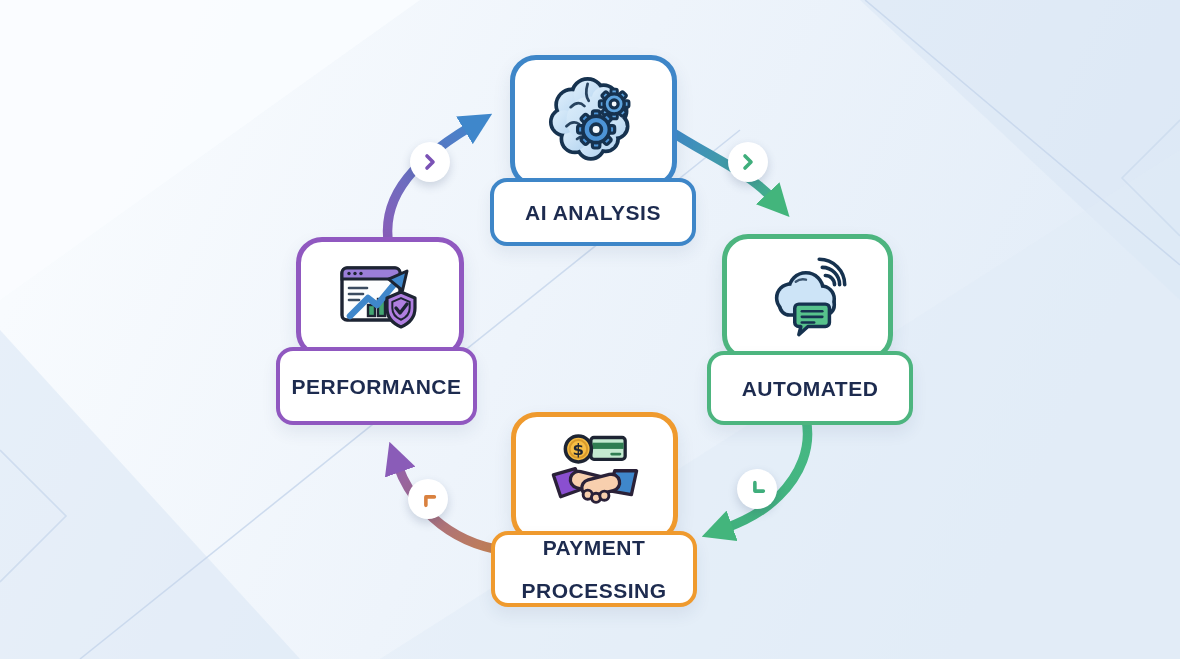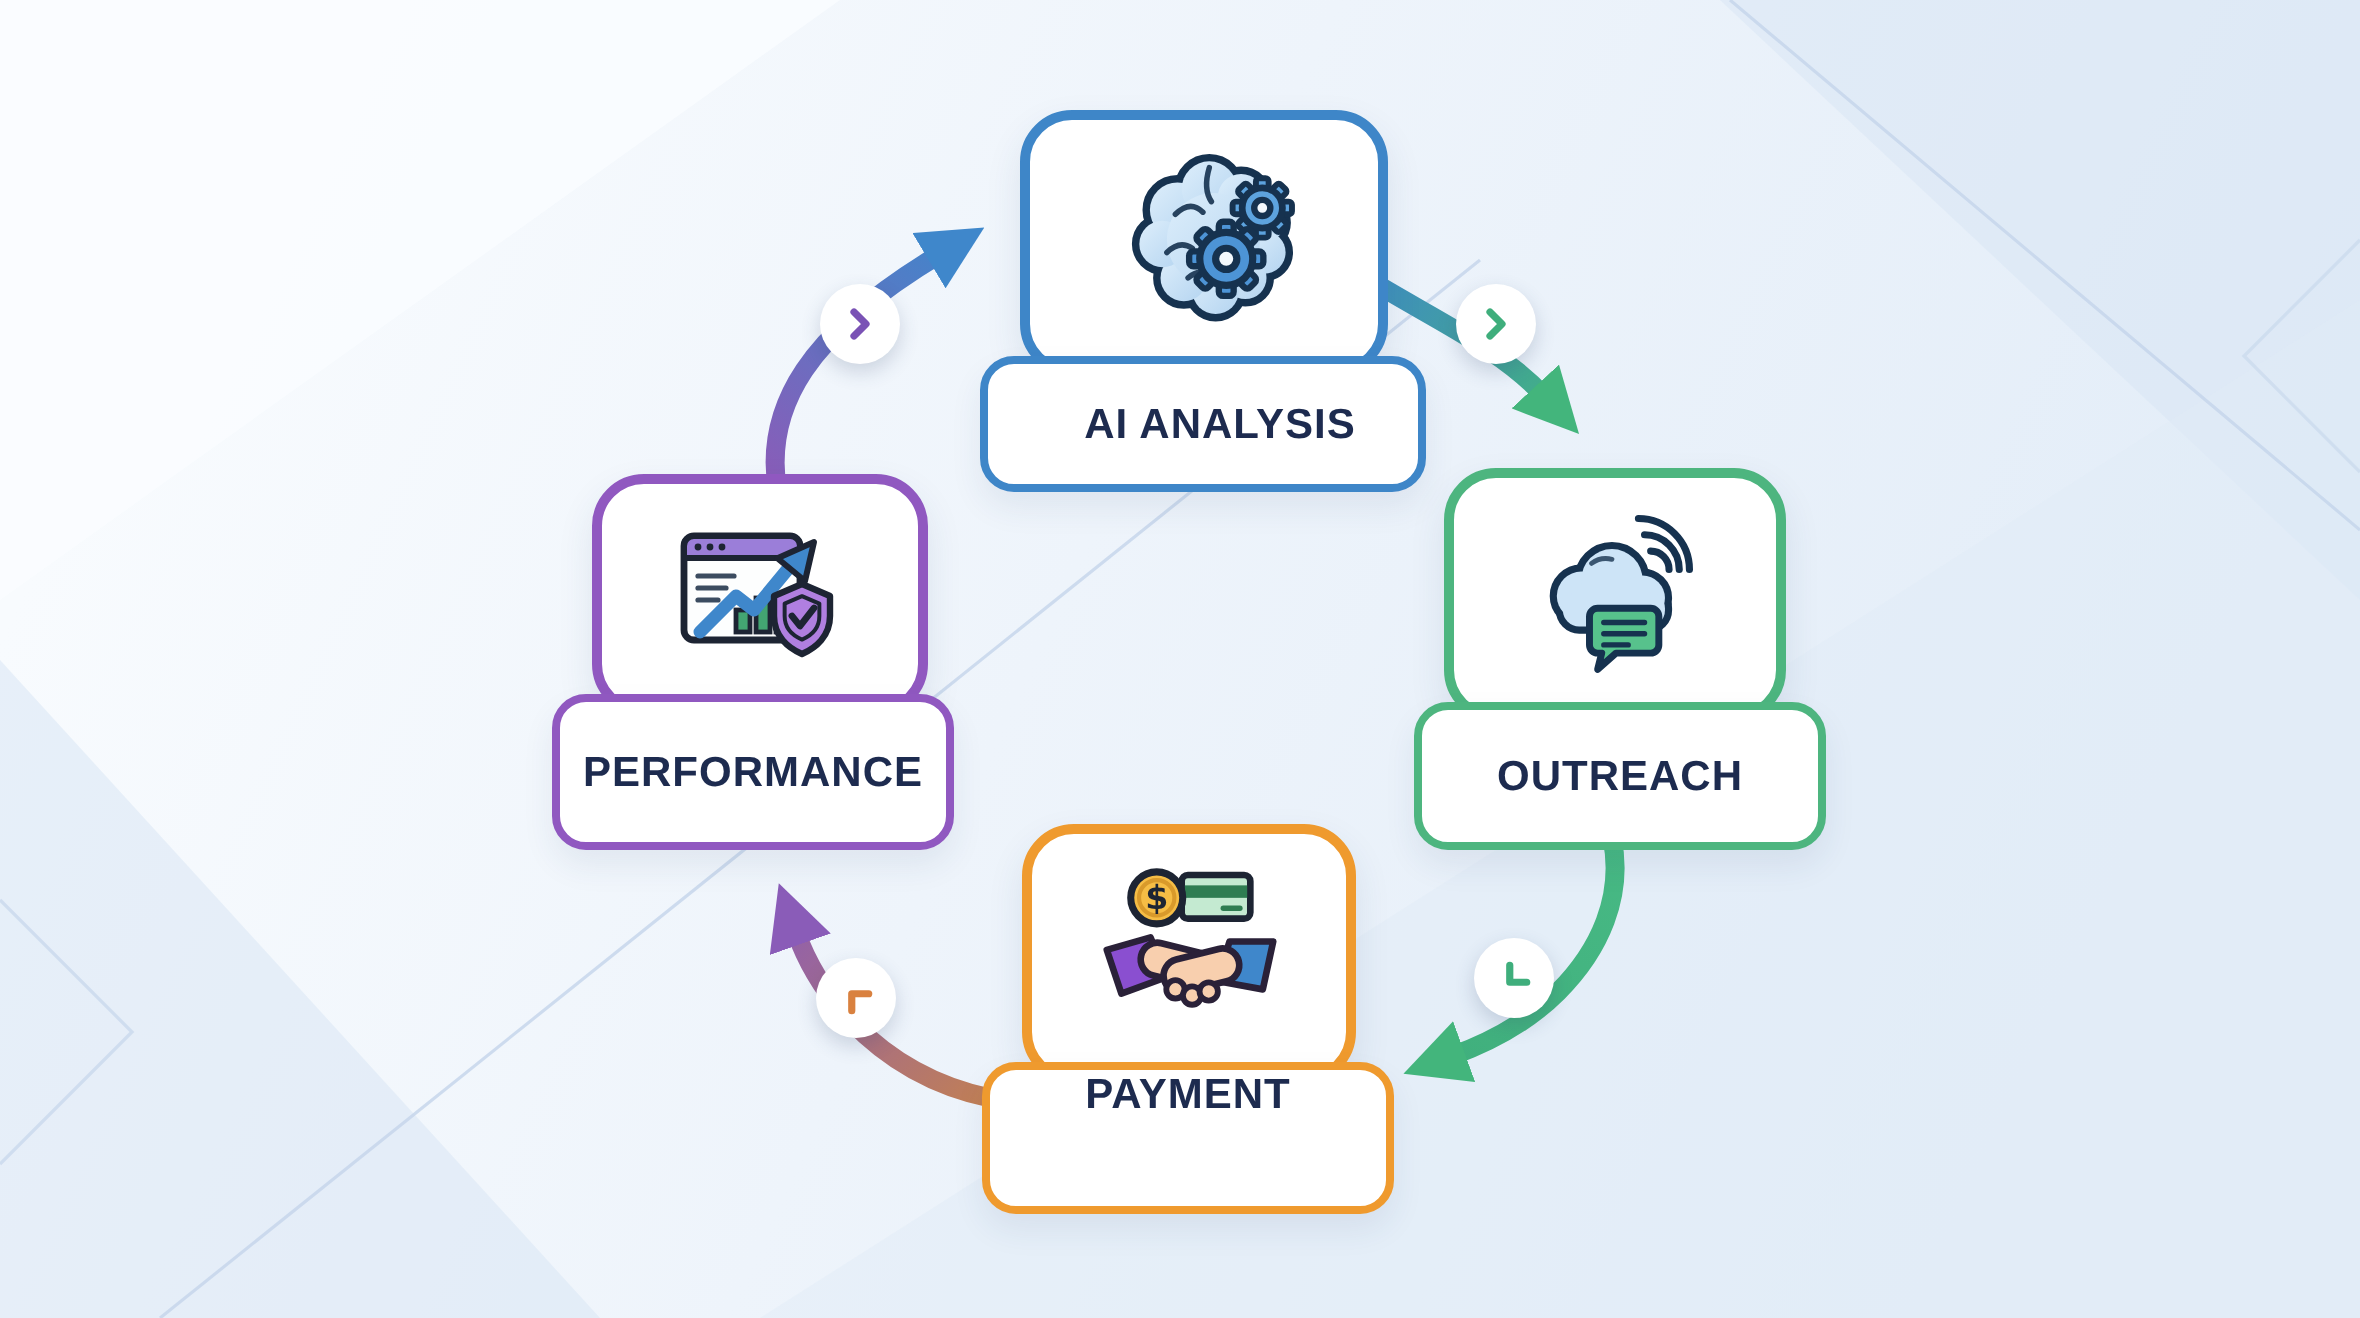--- a/index.html
+++ b/index.html
@@ -16,21 +16,21 @@
     box-shadow:0 8px 18px rgba(44,66,104,.10);
     display:flex;align-items:center;justify-content:center;z-index:2;
   }
   .label-box{
     position:absolute;background:#ffffff;border:4px solid #ccc;border-radius:17px;
     box-shadow:0 8px 16px rgba(44,66,104,.08);
     display:flex;flex-direction:column;align-items:center;justify-content:center;
     z-index:3;color:#1d2b4f;font-weight:bold;font-size:21px;line-height:25px;
     letter-spacing:.5px;text-align:center;
   }
-  .c-blue{border-color:#3e86c8;padding-left:17px;}
+  .c-blue{border-color:#3e86c8;}
   .c-green{border-color:#4db57f;}
   .c-orange{border-color:#ef9a2e;}
   .c-purple{border-color:#9058c0;}
   
   .badge{
     position:absolute;width:40px;height:40px;border-radius:50%;background:#ffffff;
     box-shadow:0 4px 10px rgba(50,70,110,.20);z-index:4;
     display:flex;align-items:center;justify-content:center;
   }
   .badge svg{width:20px;height:20px;}
@@ -174,21 +174,21 @@
       <path d="M38 34 a12 12 0 0 1 10 -2" fill="none" stroke="#16324f" stroke-width="2.4" stroke-linecap="round" opacity=".8"></path>
       <g>
         <path d="M41 56 h26 a4 4 0 0 1 4 4 v14 a4 4 0 0 1 -4 4 h-17 l-9 8 l2 -8 h-2 a4 4 0 0 1 -4 -4 v-14 a4 4 0 0 1 4 -4 z" fill="#57c28c" stroke="#16324f" stroke-width="3.4" stroke-linejoin="round"></path>
         <line x1="44" y1="63" x2="64" y2="63" stroke="#16324f" stroke-width="2.6" stroke-linecap="round"></line>
         <line x1="44" y1="68.5" x2="64" y2="68.5" stroke="#16324f" stroke-width="2.6" stroke-linecap="round"></line>
         <line x1="44" y1="74" x2="56" y2="74" stroke="#16324f" stroke-width="2.6" stroke-linecap="round"></line>
       </g>
     </svg>
   </div>
   <div class="label-box c-green" style="left:707px;top:351px;width:198px;height:66px;">
-    <span>OUTREACH</span>
+    <span>AUTOMATED</span>
   </div>
 
   <div class="icon-box c-orange" style="left:511px;top:412px;width:157px;height:120px;">
     <svg width="104" height="104" viewBox="0 0 100 100">
       <g>
         <rect x="46" y="12" width="33" height="21" rx="3" fill="#c4ead1" stroke="#1d2433" stroke-width="3.2"></rect>
         <rect x="47.5" y="17" width="30" height="6" fill="#2f7d52"></rect>
         <line x1="66" y1="28" x2="74" y2="28" stroke="#2f7d52" stroke-width="2.6" stroke-linecap="round"></line>
       </g>
       <g>
@@ -202,20 +202,21 @@
         <rect x="26" y="47" width="37" height="16" rx="8" fill="#f8cfae" stroke="#2a2138" stroke-width="3.2" transform="rotate(14 44 55)"></rect>
         <rect x="37" y="50" width="37" height="16" rx="8" fill="#f8cfae" stroke="#2a2138" stroke-width="3.2" transform="rotate(-14 55 58)"></rect>
         <circle cx="43" cy="67" r="4.4" fill="#f8cfae" stroke="#2a2138" stroke-width="2.8"></circle>
         <circle cx="51" cy="70" r="4.4" fill="#f8cfae" stroke="#2a2138" stroke-width="2.8"></circle>
         <circle cx="59" cy="68" r="4.4" fill="#f8cfae" stroke="#2a2138" stroke-width="2.8"></circle>
       </g>
     </svg>
   </div>
   <div class="label-box c-orange" style="left:491px;top:531px;width:198px;height:68px;justify-content:space-between;">
     <span>PAYMENT</span>
+    <span>PROCESSING</span>
   </div>
 
   <div class="icon-box c-purple" style="left:296px;top:237px;width:158px;height:111px;">
     <svg width="100" height="100" viewBox="0 0 100 100">
       <g>
         <rect x="12" y="20" width="58" height="52" rx="5" fill="#fdfefe" stroke="#1d2433" stroke-width="3.4"></rect>
         <path d="M12 31 v-6 a5 5 0 0 1 5 -5 h48 a5 5 0 0 1 5 5 v6 z" fill="#9b7ed9" stroke="#1d2433" stroke-width="3"></path>
         <circle cx="19" cy="25.5" r="1.7" fill="#1d2433"></circle>
         <circle cx="25" cy="25.5" r="1.7" fill="#1d2433"></circle>
         <circle cx="31" cy="25.5" r="1.7" fill="#1d2433"></circle>

